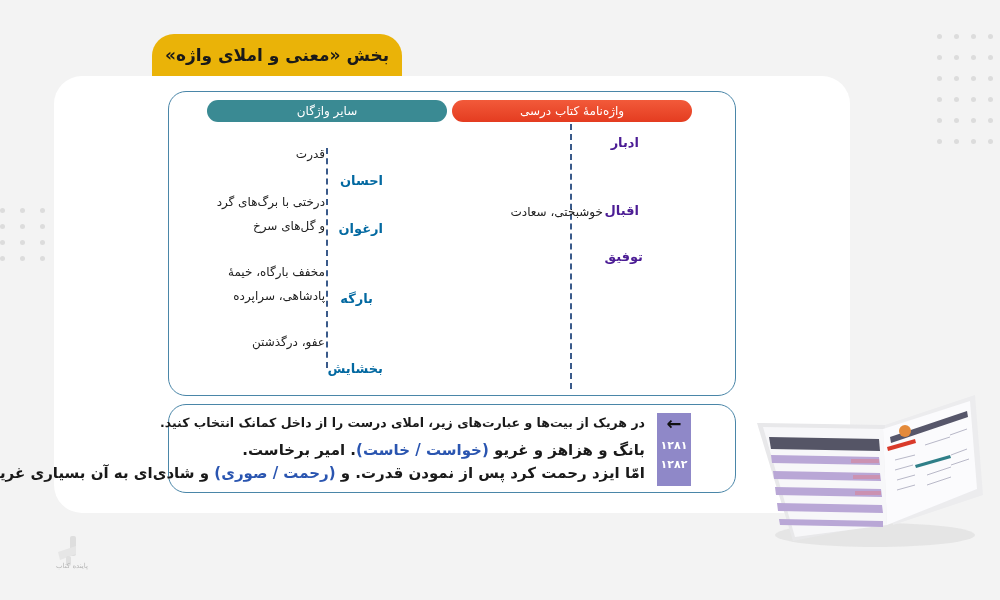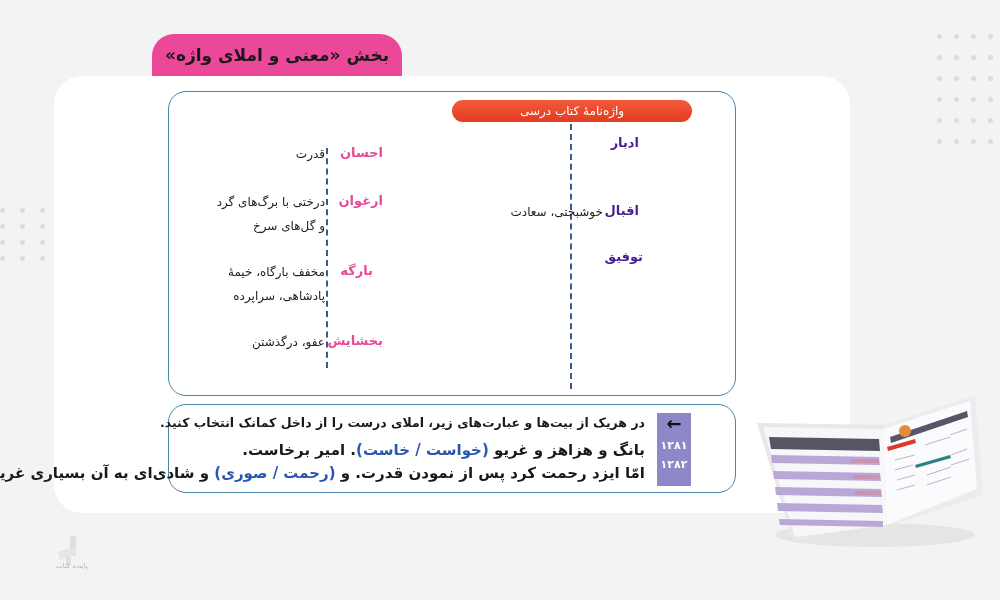--- a/index.html
+++ b/index.html
@@ -12,21 +12,21 @@
 
     
     .dots { position: absolute; display: grid; gap: 0; }
     .dots span { width: 5px; height: 5px; border-radius: 50%; background: #dcdcdc; display: block; }
     .dots-right { left: 937px; top: 34px; grid-template-columns: repeat(4, 5px); column-gap: 12px; row-gap: 16px; }
     .dots-left { left: 0px; top: 208px; grid-template-columns: repeat(3, 5px); column-gap: 15px; row-gap: 11px; }
 
     
     .title-tab {
       position: absolute; left: 152px; top: 34px; width: 250px; height: 42px;
-      background: #ec4899; border-radius: 22px 22px 0 0;
+      background: #eab308; border-radius: 22px 22px 0 0;
       display: flex; align-items: center; justify-content: center;
     }
     .title-tab span { font-family: "DejaVu Sans", sans-serif; font-weight: bold; font-size: 17px; color: #1a1a1a; direction: rtl; }
 
     
     .main-card {
       position: absolute; left: 54px; top: 76px; width: 796px; height: 437px;
       background: #ffffff; border-radius: 28px;
     }
 
@@ -40,21 +40,21 @@
       display: flex; align-items: center; justify-content: center;
       color: #fff; font-size: 12px; direction: rtl;
     }
     .pill-red { left: 283px; width: 240px; background: linear-gradient(#f25a3a, #e43c20); }
     .pill-teal { left: 38px; width: 240px; background: #3a8a93; }
     .col-divider { position: absolute; width: 0; border-left: 2px dashed #3a5a8a; }
 
     .entry { position: absolute; display: flex; direction: rtl; }
     .word { font-weight: bold; font-size: 13px; }
     .word-red { color: #4c1d95; }
-    .word-blue { color: #ec4899; }
+    .word-blue { color: #0369a1; margin-top: 28px; }
     .meaning { font-size: 12px; color: #222; line-height: 24px; }
 
     
     .exercise-box {
       position: absolute; left: 168px; top: 404px; width: 568px; height: 89px;
       border: 1.5px solid #4a86a8; border-radius: 18px; background: #fff;
     }
     .ex-side {
       position: absolute; left: 488px; top: 8px; width: 34px; height: 73px;
       background: #8f88c8;
@@ -122,20 +122,23 @@
 
   <div class="title-tab">
     <span>بخش «معنی و املای واژه»</span>
   </div>
 
   <div class="main-card"></div>
 
   <div class="vocab-box">
     <div class="pill pill-red">
       <span>واژه‌نامهٔ کتاب درسی</span>
+    </div>
+    <div class="pill pill-teal">
+      <span>سایر واژگان</span>
     </div>
 
     <div class="col-divider" style="left:401px; top:32px; height:265px;"></div>
     <div class="col-divider" style="left:157px; top:56px; height:220px;"></div>
 
     <div class="entry" style="right:132px; top:40px; width:150px;">
       <div class="word word-red" style="position:absolute; right:-36px; top:3px;">ادبار</div>
     </div>
 
     <div class="entry" style="right:132px; top:108px; width:150px;">

